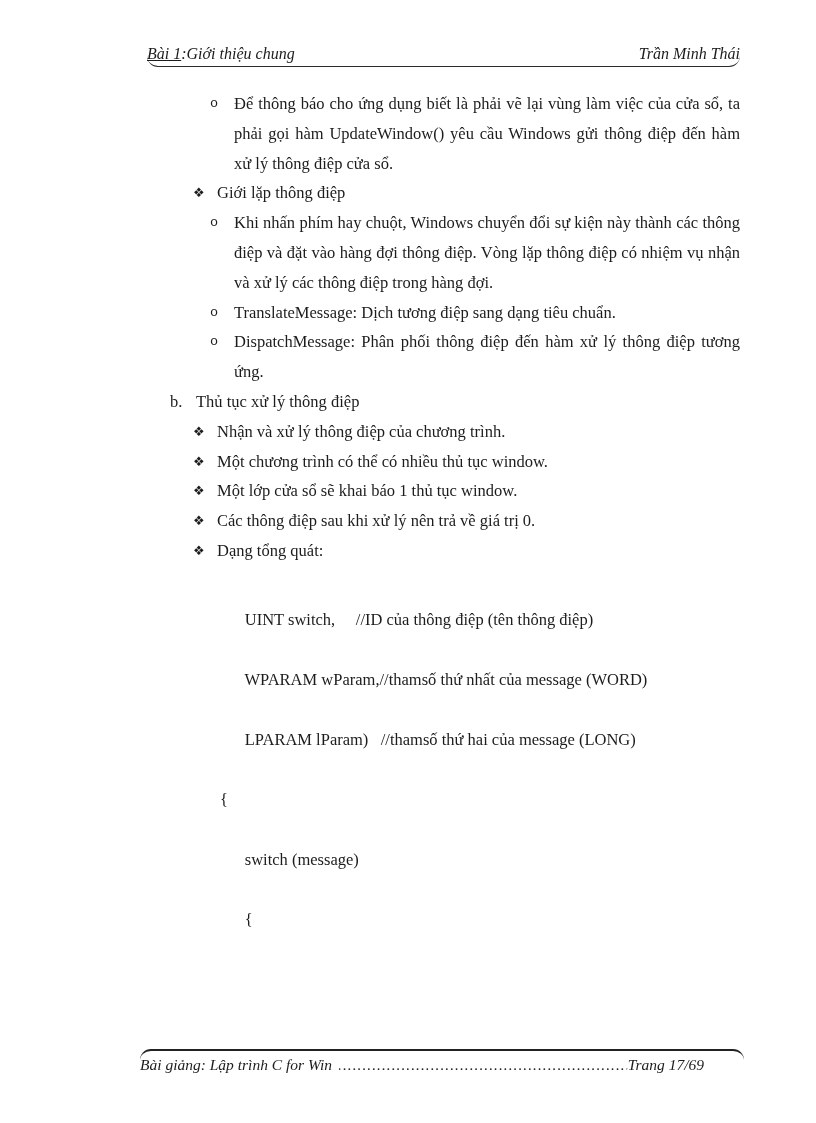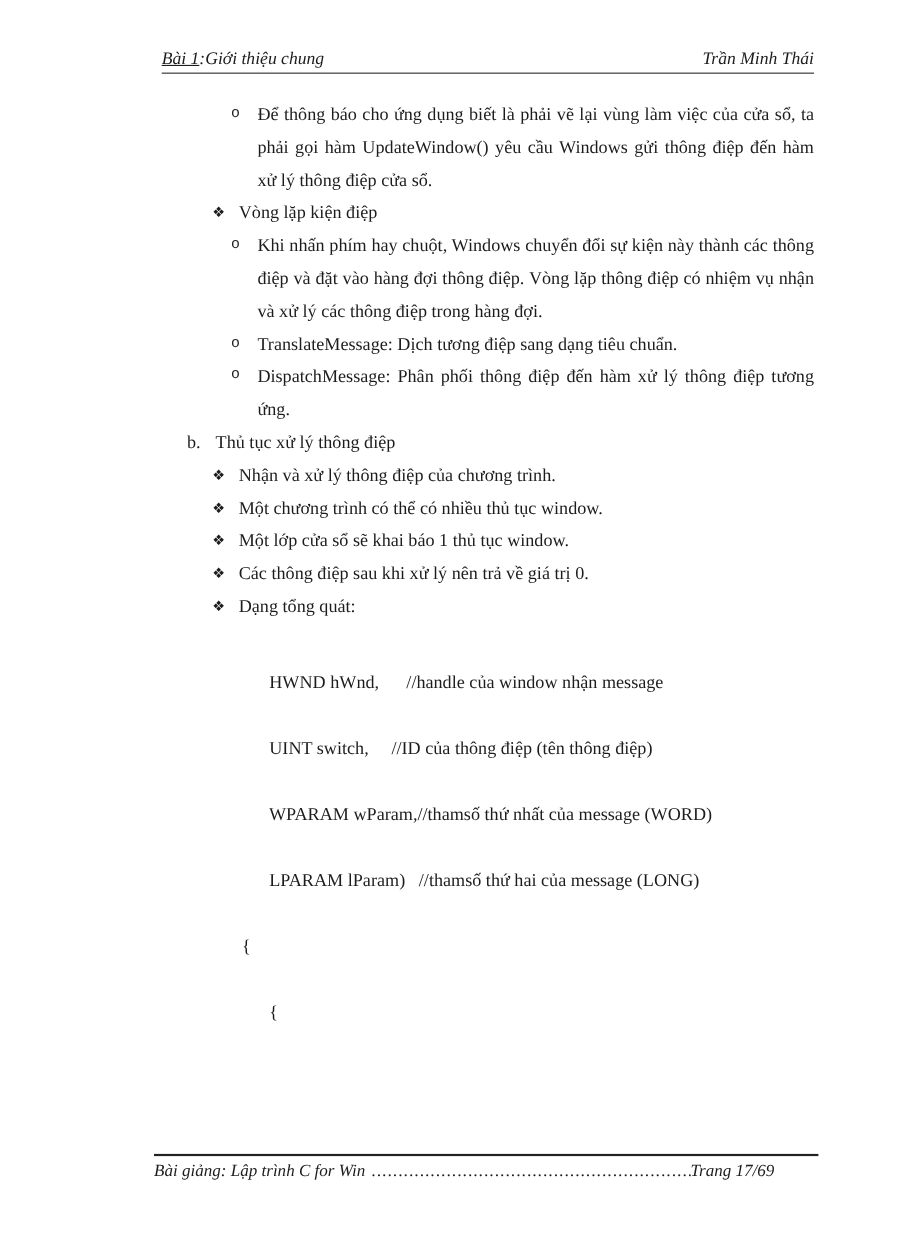--- a/index.html
+++ b/index.html
@@ -1,15 +1,15 @@
 <!DOCTYPE html>
 <html><head>
 <meta charset="utf-8">
 <style>
-  * { margin:0; padding:0; box-sizing:border-box; }
+  * { margin:0; padding:0; box-sizing:border-box;border-radius:11px; }
   html,body { background:#ffffff; }
   .page {
     position:relative;
     width:816px; height:1123px;
     background:#ffffff;
     color:#1c1c1c;
     font-family:"Liberation Serif", serif;
     padding:44px 76px 0 147px;
     overflow:hidden;
   }
@@ -69,21 +69,21 @@
 
   <div class="body">
 
     <div class="row o-row">
       <span class="bullet">o</span>
       <span class="text">Để thông báo cho ứng dụng biết là phải vẽ lại vùng làm việc của cửa sổ, ta phải gọi hàm UpdateWindow() yêu cầu Windows gửi thông điệp đến hàm xử lý thông điệp cửa sổ.</span>
     </div>
 
     <div class="row d-row">
       <span class="bullet">❖</span>
-      <span class="text">Vòng lặp kiện điệp</span>
+      <span class="text">Giới lặp thông điệp</span>
     </div>
 
     <div class="row o-row">
       <span class="bullet">o</span>
       <span class="text">Khi nhấn phím hay chuột, Windows chuyển đổi sự kiện này thành các thông điệp và đặt vào hàng đợi thông điệp. Vòng lặp thông điệp có nhiệm vụ nhận và xử lý các thông điệp trong hàng đợi.</span>
     </div>
 
     <div class="row o-row">
       <span class="bullet">o</span>
       <span class="text">TranslateMessage: Dịch tương điệp sang dạng tiêu chuẩn.</span>
@@ -118,25 +118,25 @@
       <span class="bullet">❖</span>
       <span class="text">Các thông điệp sau khi xử lý nên trả về giá trị 0.</span>
     </div>
 
     <div class="row d-row">
       <span class="bullet">❖</span>
       <span class="text">Dạng tổng quát:</span>
     </div>
 
     <div class="code">
-      <div>      HWND hWnd,      //handle của window nhận message</div>
       <div>      UINT switch,     //ID của thông điệp (tên thông điệp)</div>
       <div>      WPARAM wParam,//thamsố thứ nhất của message (WORD)</div>
       <div>      LPARAM lParam)   //thamsố thứ hai của message (LONG)</div>
       <div>{</div>
+      <div>      switch (message)</div>
       <div>      {</div>
       
       
       
       
       
       
       
       
       

